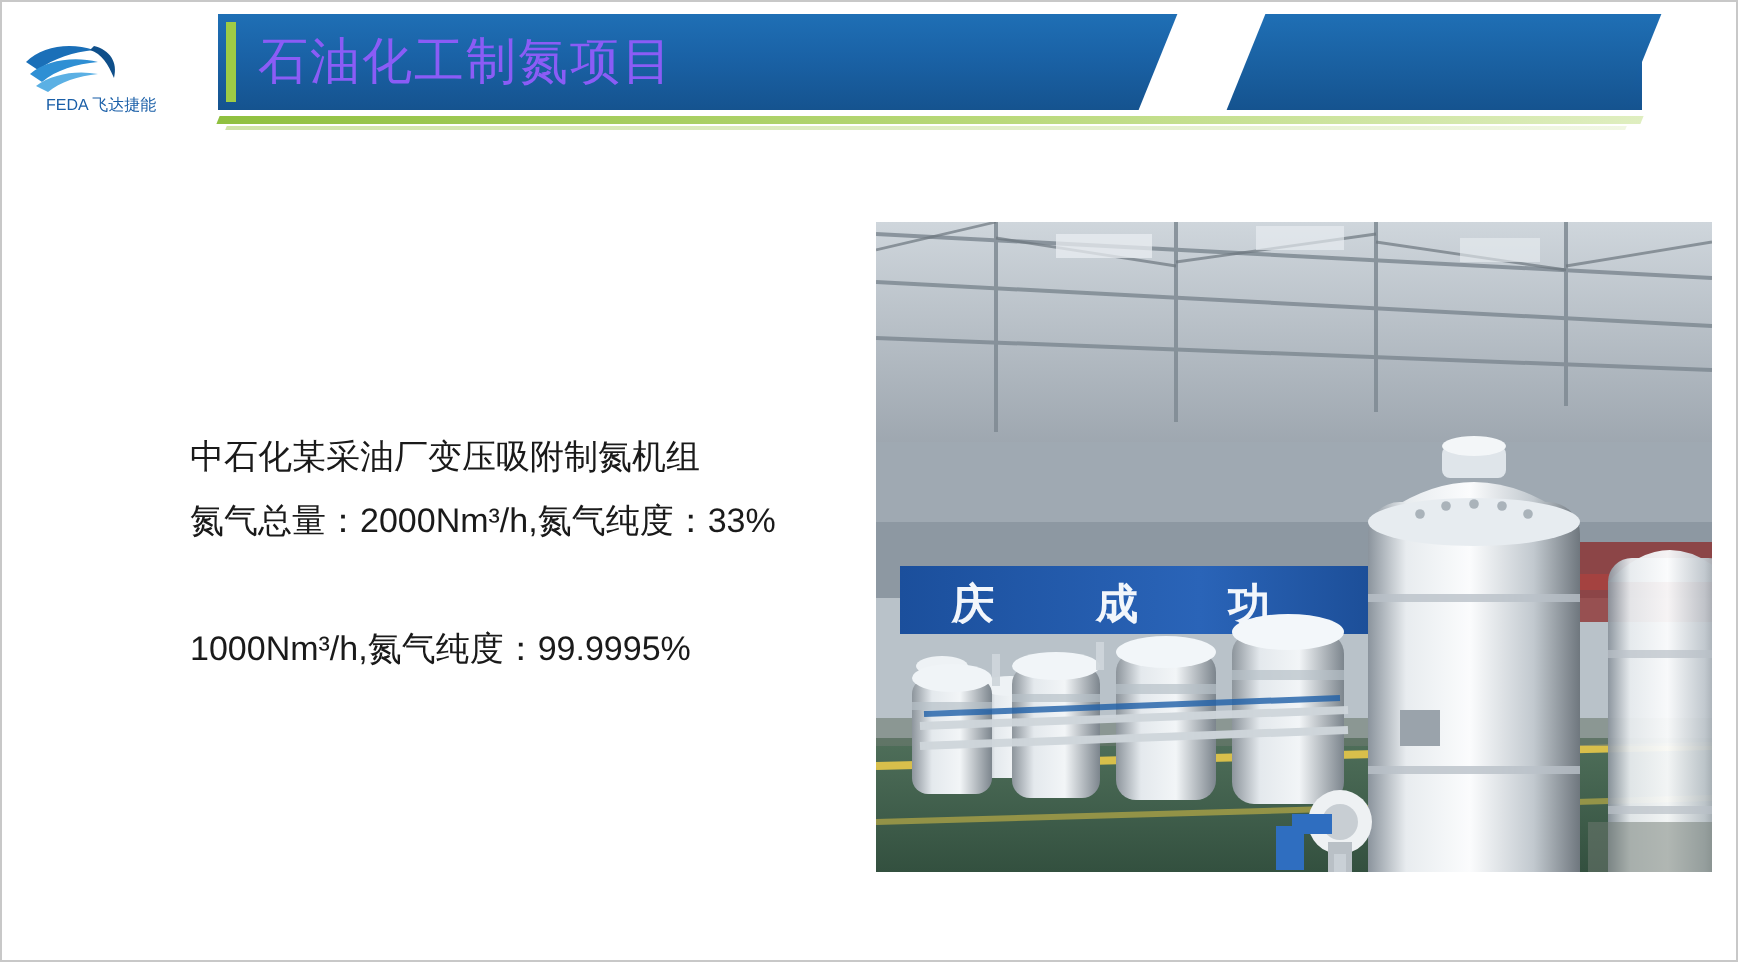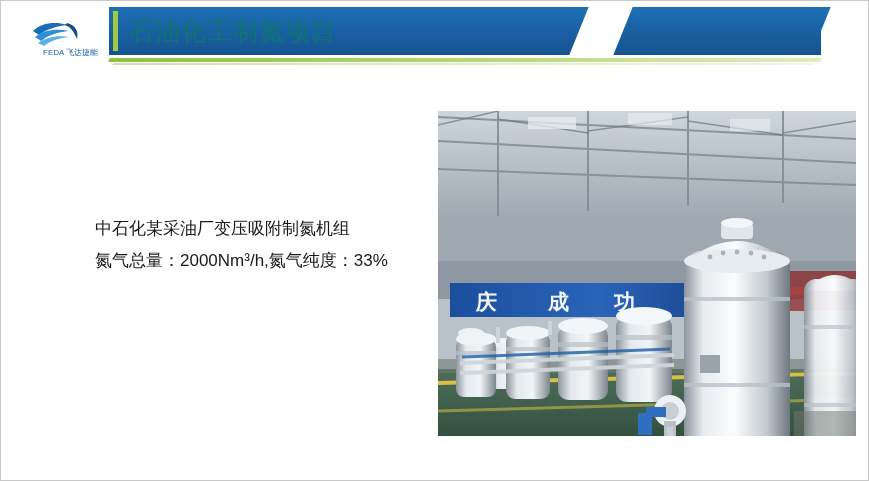--- a/index.html
+++ b/index.html
@@ -67,21 +67,21 @@
     left: 112px;
     top: 10px;
     width: 5px;
     height: 40px;
     background: #9ecb45;
   }
   .header-title {
     position: absolute;
     left: 128px;
     top: 12px;
-    color: #0f766e;
+    color: #8b5cf6;
     font-size: 25px;
     letter-spacing: 1px;
     line-height: 36px;
     white-space: nowrap;
     font-family: "Liberation Sans", sans-serif;
     text-align: center;
   }
   
   .header-underline {
     position: absolute;
@@ -98,21 +98,21 @@
     top: 62px;
     width: 700px;
     height: 2px;
     background: linear-gradient(90deg, #cfe3a6 0%, #f1f7e4 100%);
     transform: skewX(-22deg);
   }
 
   
   .logo {
     position: absolute;
-    left: 26px;
+    left: 6px;
     top: 12px;
     width: 86px;
     height: 44px;
   }
   .logo svg { display: block; }
   .logo-text {
     position: absolute;
     left: 16px;
     top: 34px;
     font-size: 8px;
@@ -184,20 +184,21 @@
         <path d="M40 10 C48 12, 52 18, 50 26 C47 19, 44 14, 38 12 Z" fill="#0f4f8a"></path>
       </g>
     </svg>
     <div class="logo-text">FEDA 飞达捷能</div>
   </div>
 
   <div class="body-text">
     <div class="para">中石化某采油厂变压吸附制氮机组</div>
     <div class="para">氮气总量：2000Nm³/h,氮气纯度：33%</div>
     <div class="para-gap"></div>
+    <div class="para">1000Nm³/h,氮气纯度：99.9995%</div>
   </div>
 
   <div class="photo">
     <svg width="418" height="325" viewBox="0 0 418 325" xmlns="http://www.w3.org/2000/svg">
       <defs>
         <linearGradient id="ceil" x1="0" y1="0" x2="0" y2="1">
           <stop offset="0%" stop-color="#cfd6dc"></stop>
           <stop offset="100%" stop-color="#9aa3ac"></stop>
         </linearGradient>
         <linearGradient id="tankBig" x1="0" y1="0" x2="1" y2="0">

